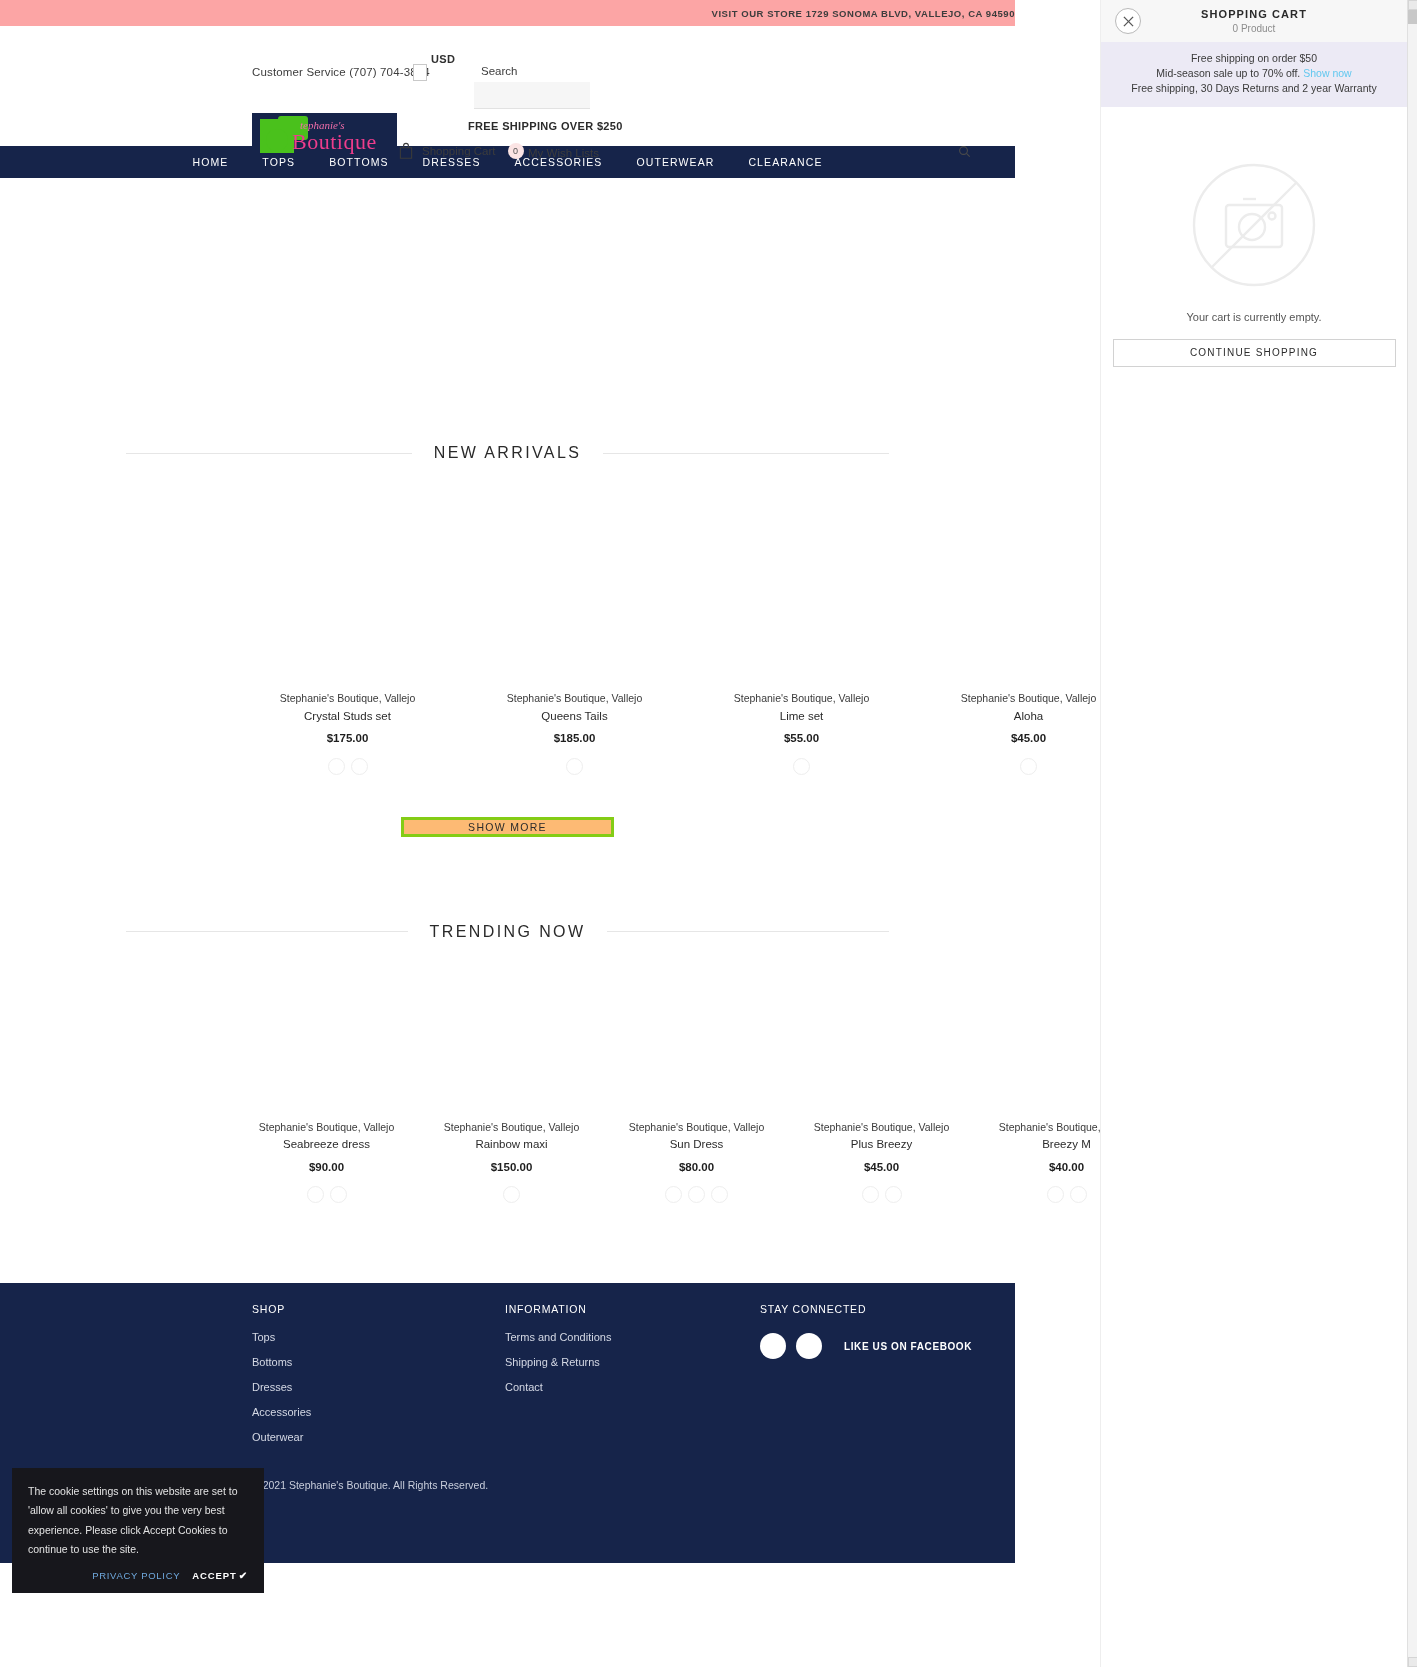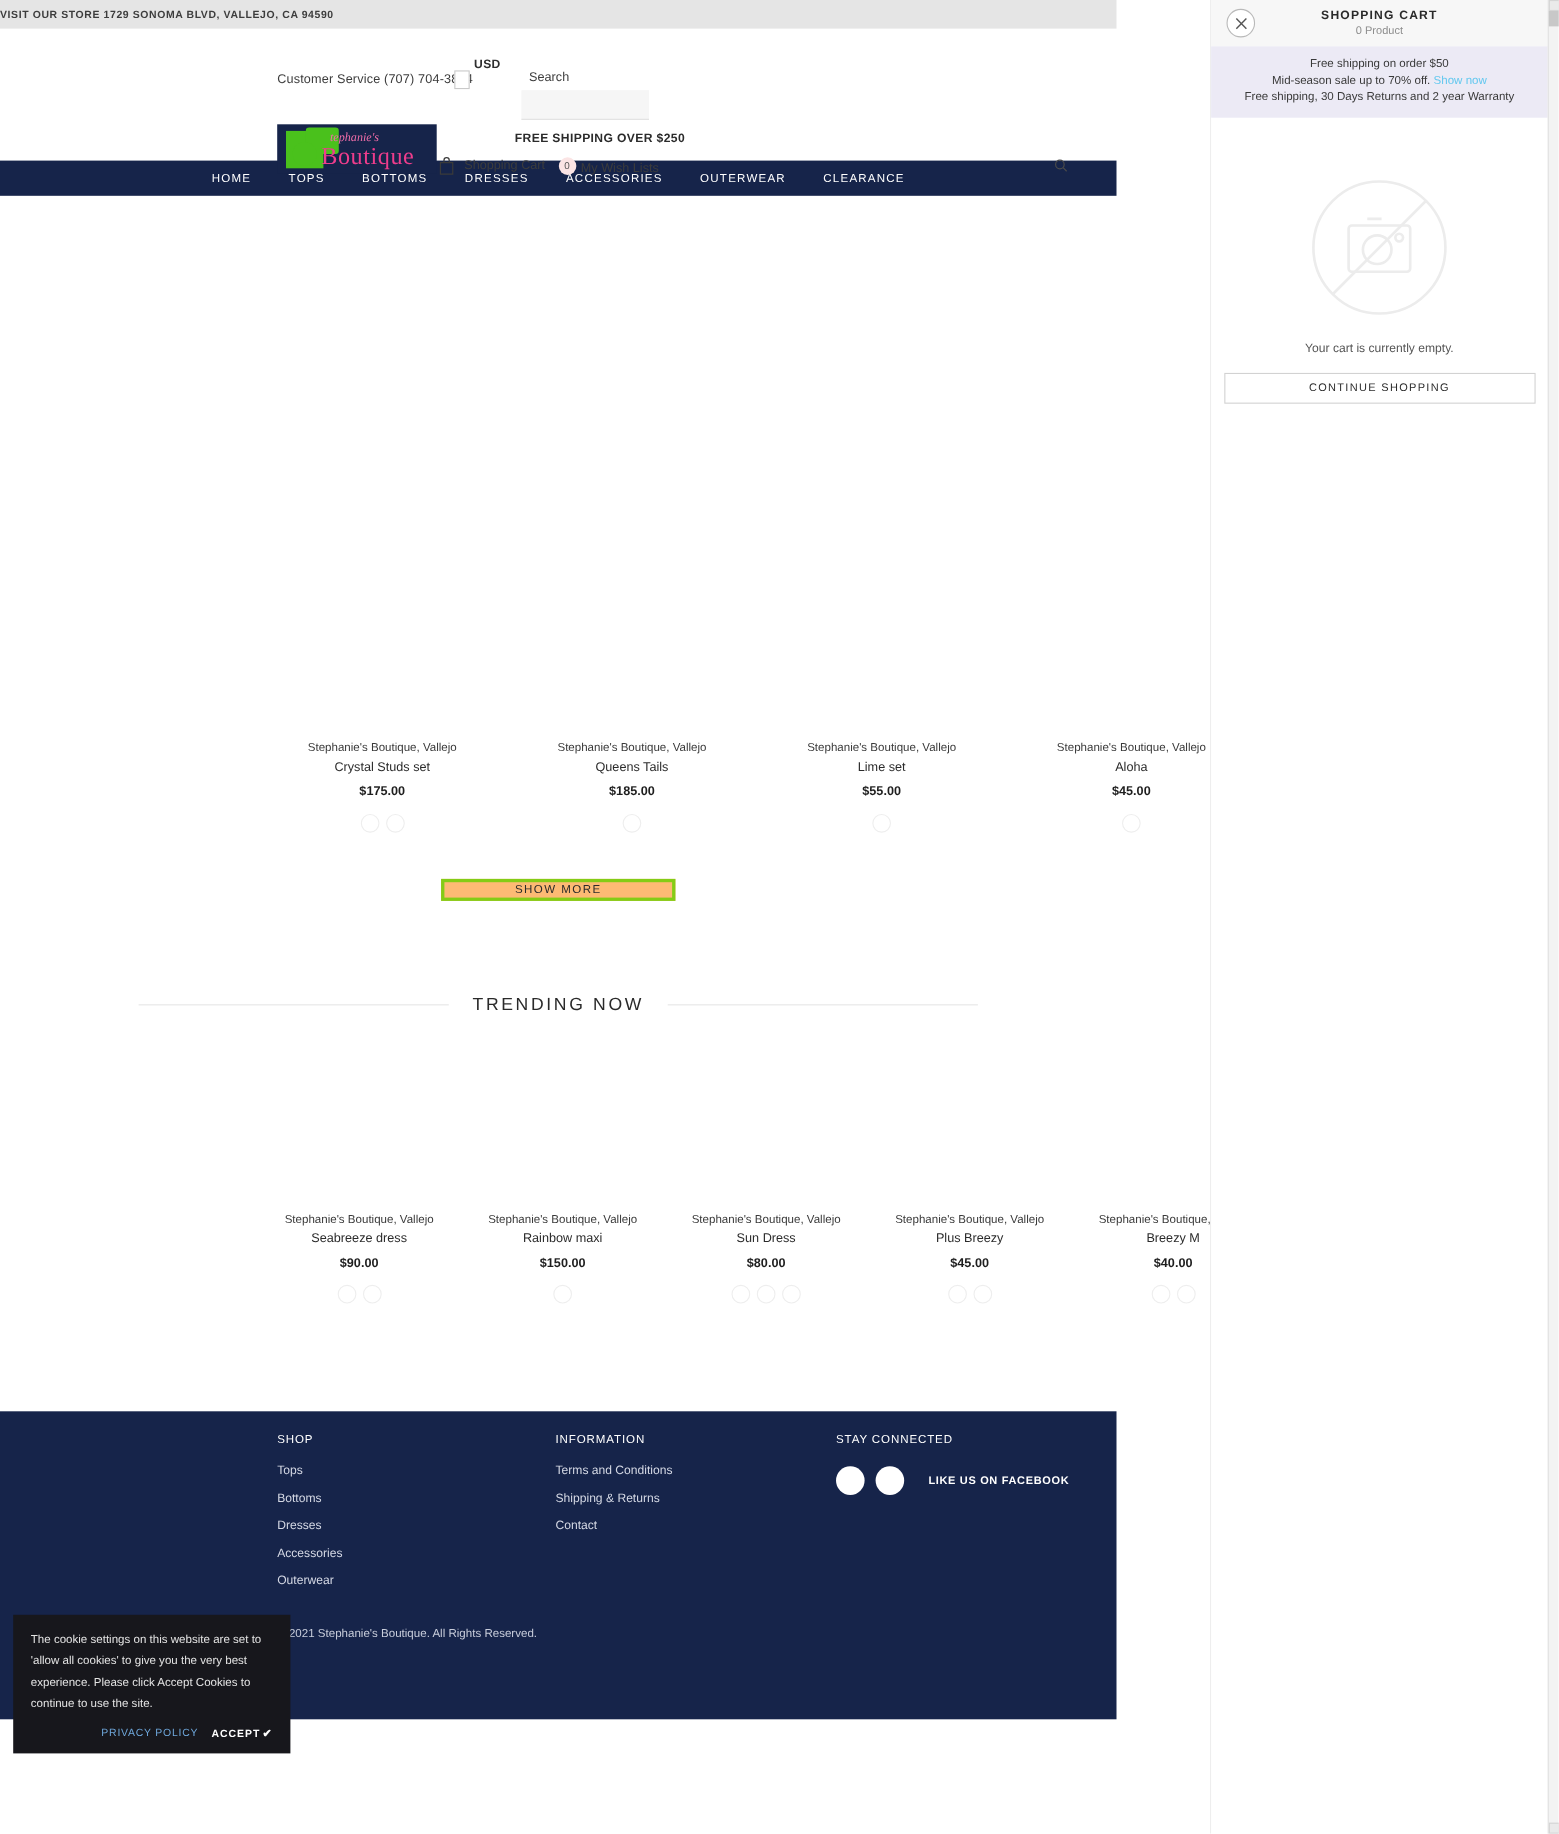--- a/index.html
+++ b/index.html
@@ -14,21 +14,21 @@
   }
 
   
   #site {
     position:absolute; left:0; top:0; width:1015px; height:1667px;
     background:#ffffff;
   }
 
   
   .announce {
-    height:26px; background:#e5e5e5; display:flex; align-items:center; justify-content:flex-start;
+    height:26px; background:#fca5a5; display:flex; align-items:center; justify-content:flex-end;
   }
   .announce span {
     font-size:9.5px; letter-spacing:.55px; color:#3d3d3d; font-weight:600;
   }
 
   
   .header { position:relative; height:120px; }
   .cs-phone { position:absolute; left:252px; top:40px; font-size:11.5px; color:#3c3c3c; letter-spacing:.15px;}
   .cur-box { position:absolute; left:413px; top:38px; width:14px; height:17px; border:1px solid #c9c9c9; background:#fff; }
   .cur-lab { position:absolute; left:431px; top:27px; font-size:11px; font-weight:700; letter-spacing:.3px; color:#2f2f2f;}
@@ -223,20 +223,25 @@
     <a href="#">TOPS</a>
     <a href="#">BOTTOMS</a>
     <a href="#">DRESSES</a>
     <a href="#">ACCESSORIES</a>
     <a href="#">OUTERWEAR</a>
     <a href="#">CLEARANCE</a>
   </nav>
 
   <div style="height:266px;"></div>
 
+  <div class="sec-head" style="margin-top:0;">
+    <div class="rule"></div>
+    <h2>NEW ARRIVALS</h2>
+    <div class="rule"></div>
+  </div>
 
   <div class="prod-row" style="margin-top:228px;">
     <div class="prod" style="width:211px;margin-left:242px;">
       <div class="brand">Stephanie's Boutique, Vallejo</div>
       <div class="name">Crystal Studs set</div>
       <div class="price">$175.00</div>
       <div class="swatches">
         <div class="sw"></div>
         <div class="sw"></div>
       </div>

